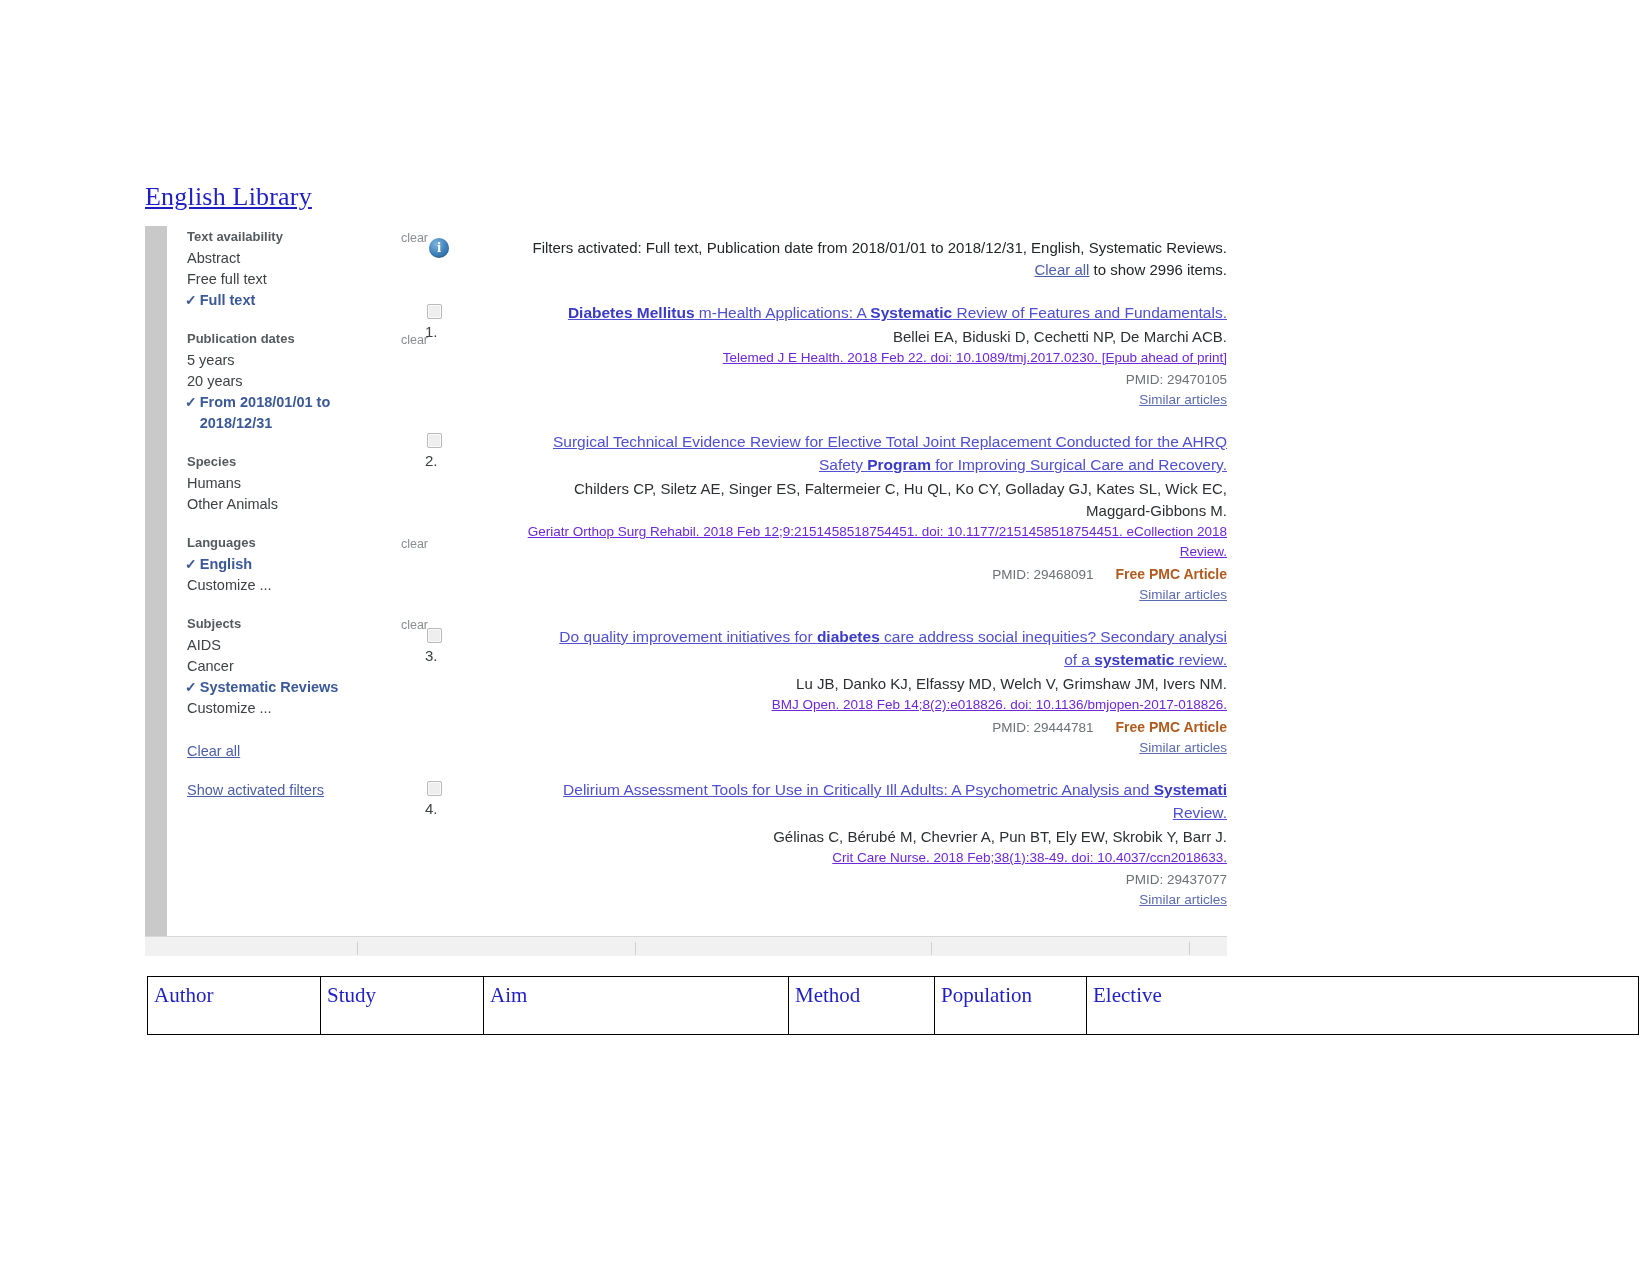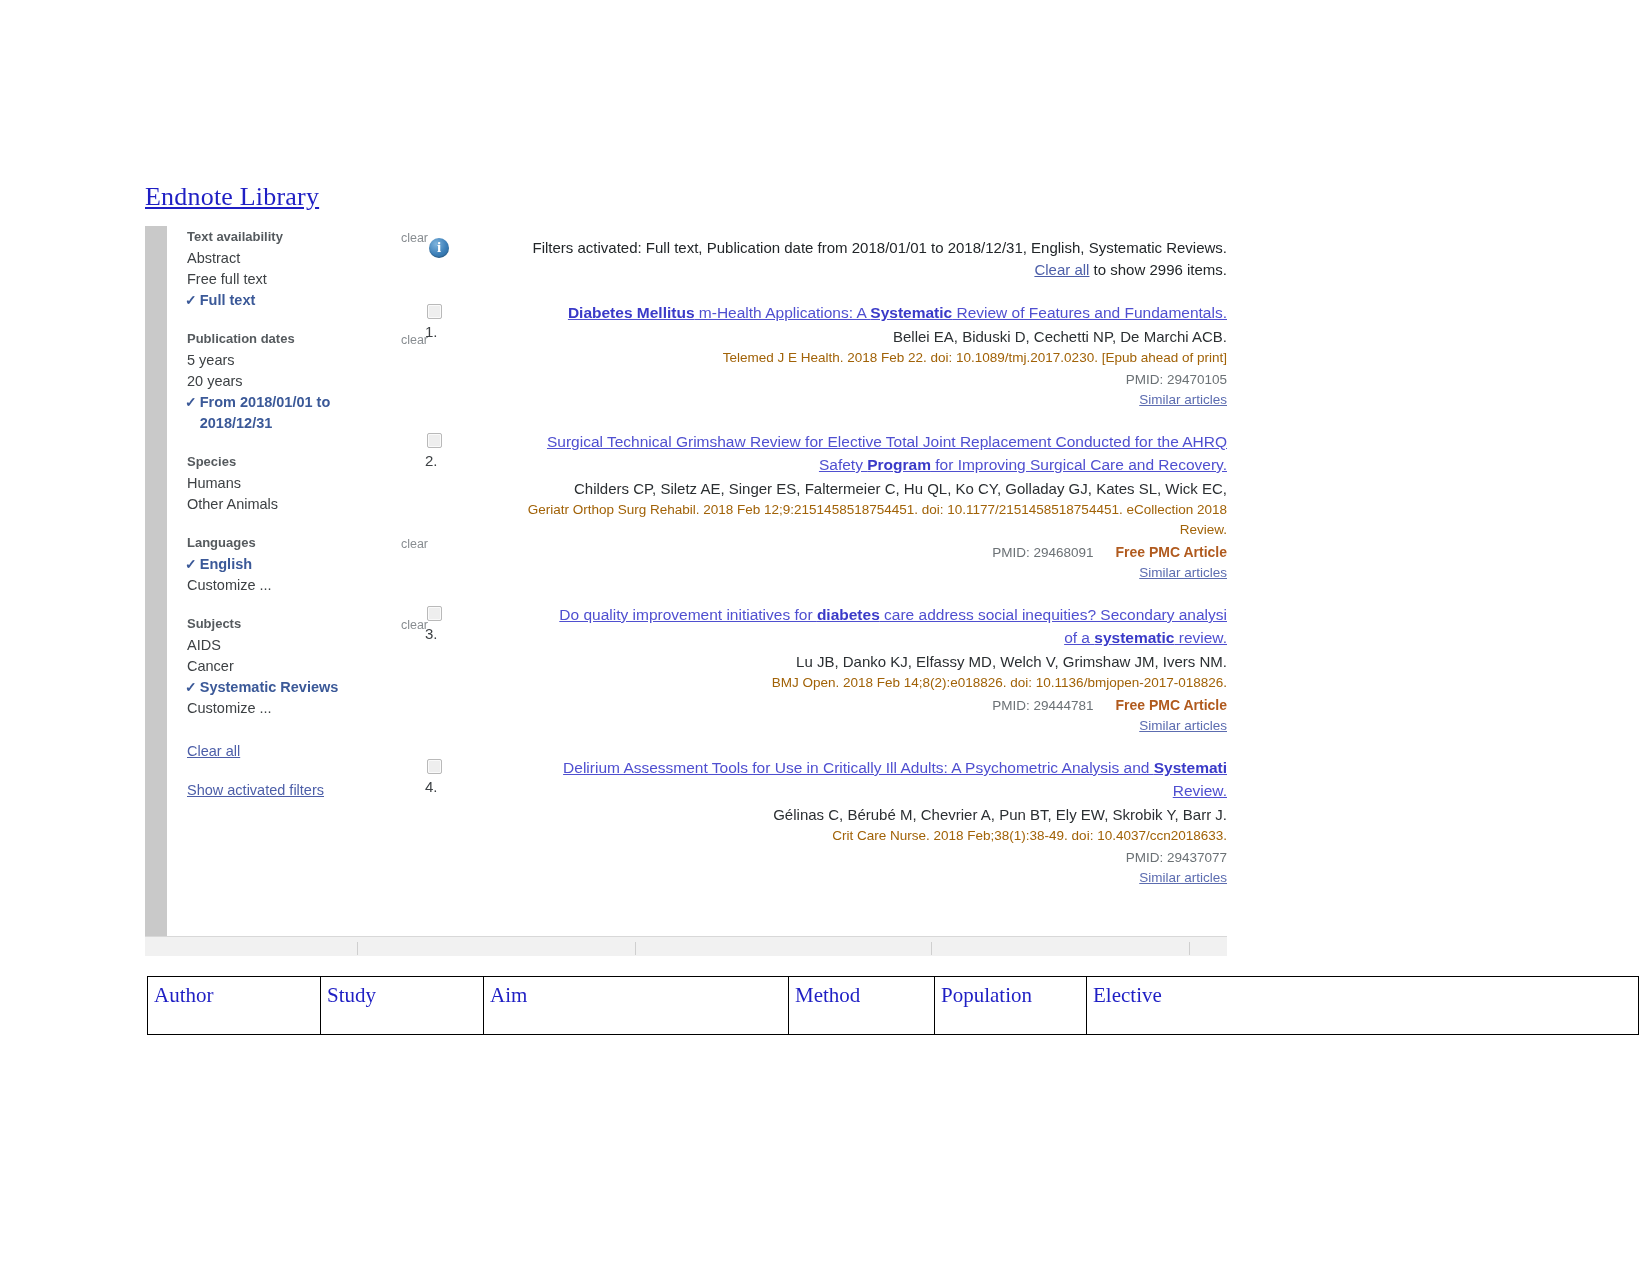--- a/index.html
+++ b/index.html
@@ -189,23 +189,24 @@
   .entry-title .ln2 { display: block; }
   .entry-authors {
     font-size: 15px;
     color: #2b2f32;
     line-height: 22px;
     margin-top: 2px;
     white-space: nowrap;
   }
   .entry-source {
     font-size: 13.5px;
-    color: #a16207;
+    color: #6d28d9;
     line-height: 20px;
     white-space: nowrap;
+    text-decoration: underline;
   }
   .entry-pmid {
     font-size: 13.5px;
     color: #6b7175;
     line-height: 20px;
     margin-top: 2px;
   }
   .pmc-tag {
     color: #b05a1e;
     font-weight: bold;
@@ -253,21 +254,21 @@
     padding: 5px 6px 0 6px;
     font-family: "Liberation Serif", serif;
     font-size: 21px;
     color: #1f1fc4;
     line-height: 26px;
   }
 </style>
 </head>
 <body>
 
-<a id="doc-title" href="#">Endnote Library</a>
+<a id="doc-title" href="#">English Library</a>
 
 <div id="pubmed-shot">
 
   <div id="gray-rail"></div>
   <div id="white-col"></div>
 
   <div id="sidebar">
 
     <div class="filter-group">
       <div class="fg-head">Text availability</div>
@@ -325,22 +326,23 @@
       <a class="entry-title" href="#"><b>Diabetes Mellitus</b><span> m-Health Applications: A </span><b>Systematic</b><span> Review of Features and Fundamentals.</span></a>
       <div class="entry-authors">Bellei EA, Biduski D, Cechetti NP, De Marchi ACB.</div>
       <div class="entry-source">Telemed J E Health. 2018 Feb 22. doi: 10.1089/tmj.2017.0230. [Epub ahead of print]</div>
       <div class="entry-pmid">PMID: 29470105</div>
       <a class="entry-similar" href="#">Similar articles</a>
     </div>
 
     <div class="entry">
       <div class="entry-check"></div>
       <div class="entry-num">2.</div>
-      <a class="entry-title" href="#"><span>Surgical Technical Grimshaw Review for Elective Total Joint Replacement Conducted for the AHRQ</span><span class="ln2"><span>Safety </span><b>Program</b><span> for Improving Surgical Care and Recovery.</span></span></a>
+      <a class="entry-title" href="#"><span>Surgical Technical Evidence Review for Elective Total Joint Replacement Conducted for the AHRQ</span><span class="ln2"><span>Safety </span><b>Program</b><span> for Improving Surgical Care and Recovery.</span></span></a>
       <div class="entry-authors">Childers CP, Siletz AE, Singer ES, Faltermeier C, Hu QL, Ko CY, Golladay GJ, Kates SL, Wick EC,</div>
+      <div class="entry-authors" style="margin-top:0">Maggard-Gibbons M.</div>
       <div class="entry-source">Geriatr Orthop Surg Rehabil. 2018 Feb 12;9:2151458518754451. doi: 10.1177/2151458518754451. eCollection 2018</div>
       <div class="entry-source">Review.</div>
       <div class="entry-pmid"><span>PMID: 29468091</span><span class="pmc-tag">Free PMC Article</span></div>
       <a class="entry-similar" href="#">Similar articles</a>
     </div>
 
     <div class="entry">
       <div class="entry-check"></div>
       <div class="entry-num">3.</div>
       <a class="entry-title" href="#"><span>Do quality improvement initiatives for </span><b>diabetes</b><span> care address social inequities? Secondary analysi</span><span class="ln2"><span>of a </span><b>systematic</b><span> review.</span></span></a>

